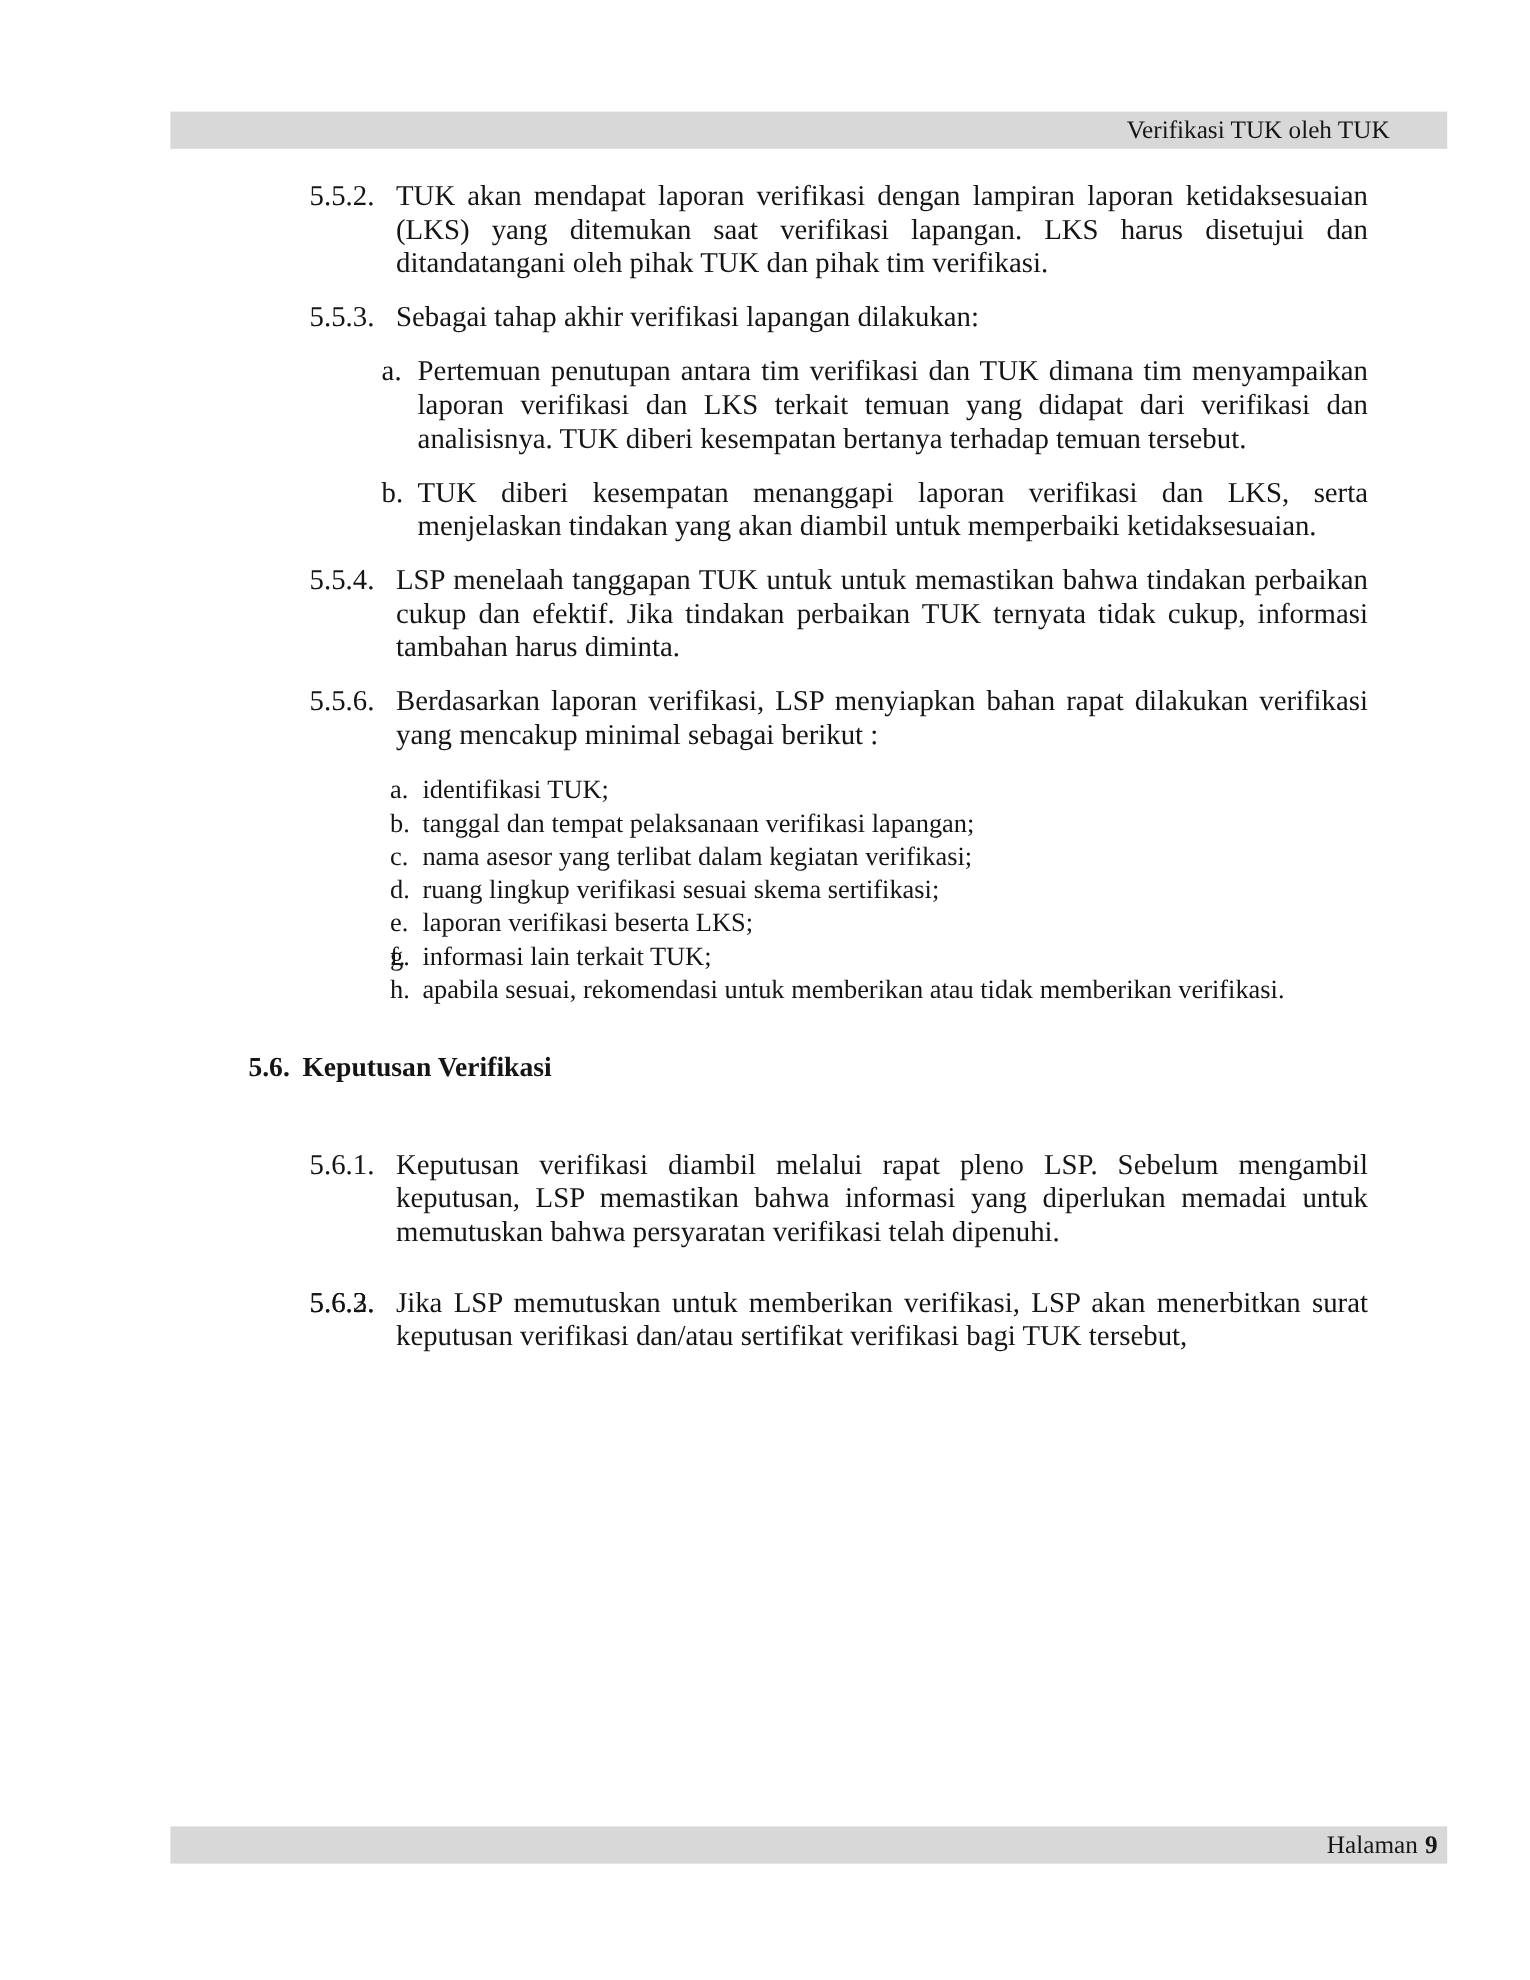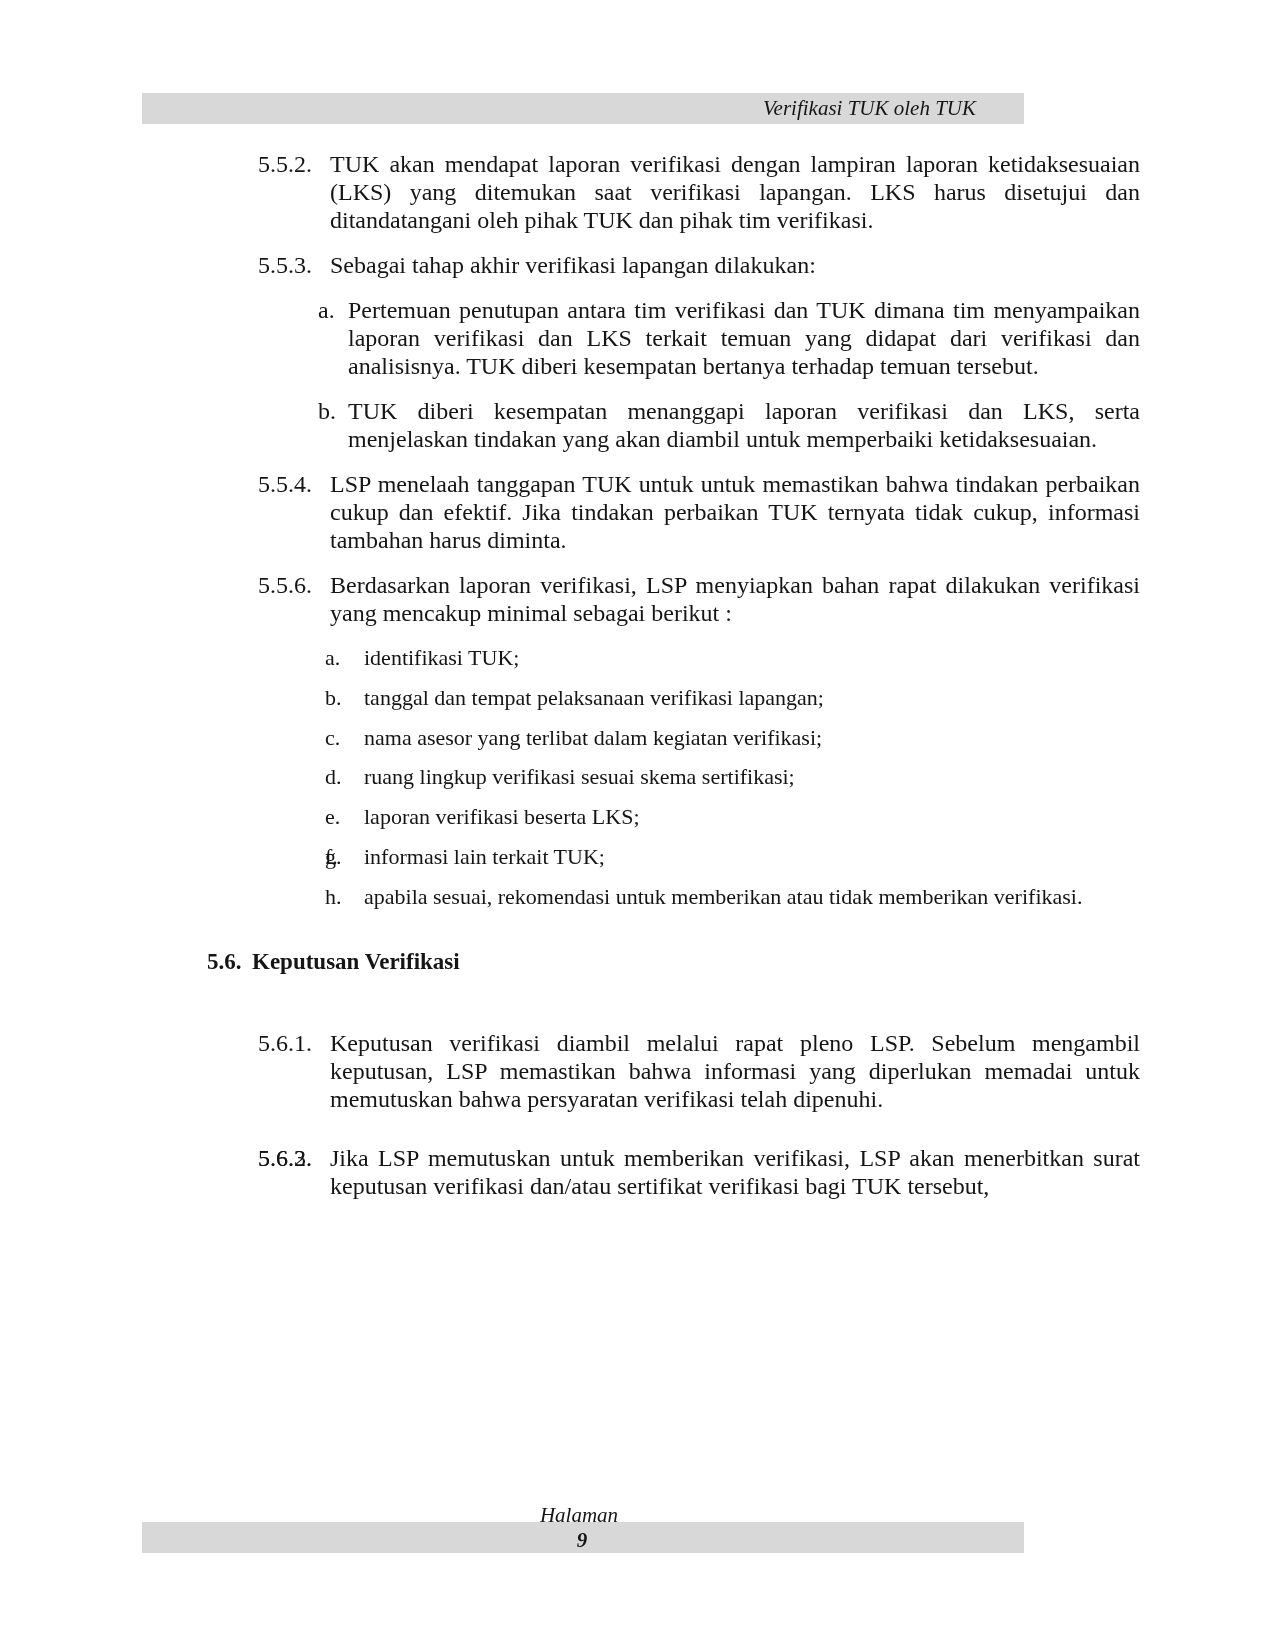--- a/index.html
+++ b/index.html
@@ -12,32 +12,31 @@
     width:1275px;
     height:1650px;
     background:#ffffff;
     font-family:"Liberation Serif","DejaVu Serif",serif;
     color:var(--text-color,#151515);
     overflow:hidden;
   }
   .bar{
     position:absolute;
     left:142px;
-    width:882px;
+    width:1064px;
     height:31px;
     background:var(--bar-bg,#d8d8d8);
     display:flex;
     align-items:center;
     justify-content:flex-end;
     box-sizing:border-box;
     font-size:21px;
-    font-style:italic;
   }
   .header-bar{top:93px;padding-right:48px;}
-  .footer-bar{top:1522px;padding-right:8px;flex-direction:column;}
+  .footer-bar{top:1522px;padding-right:8px;}
   .footer-bar .pageno{font-weight:bold;margin-left:6px;}
   .content{
     position:absolute;
     left:142px;
     top:150px;
     width:998px;
   }
   .clause{
     position:relative;
     padding-left:188px;
@@ -62,21 +61,21 @@
     padding-left:210px;
     text-align:justify;
     font-size:22px;
     line-height:27.8px;
   }
   .letter-row .num{
     position:absolute;
     left:183px;
     top:0;
   }
-  .letter-row .ptext{display:block;margin:12px;}
+  .letter-row .ptext{display:block;margin:0;}
   .heading{
     position:relative;
     padding-left:110px;
     margin:36px 0 52px 0;
     font-size:23px;
     line-height:30px;
     font-weight:bold;
     text-align:left;
   }
   .heading .num{

